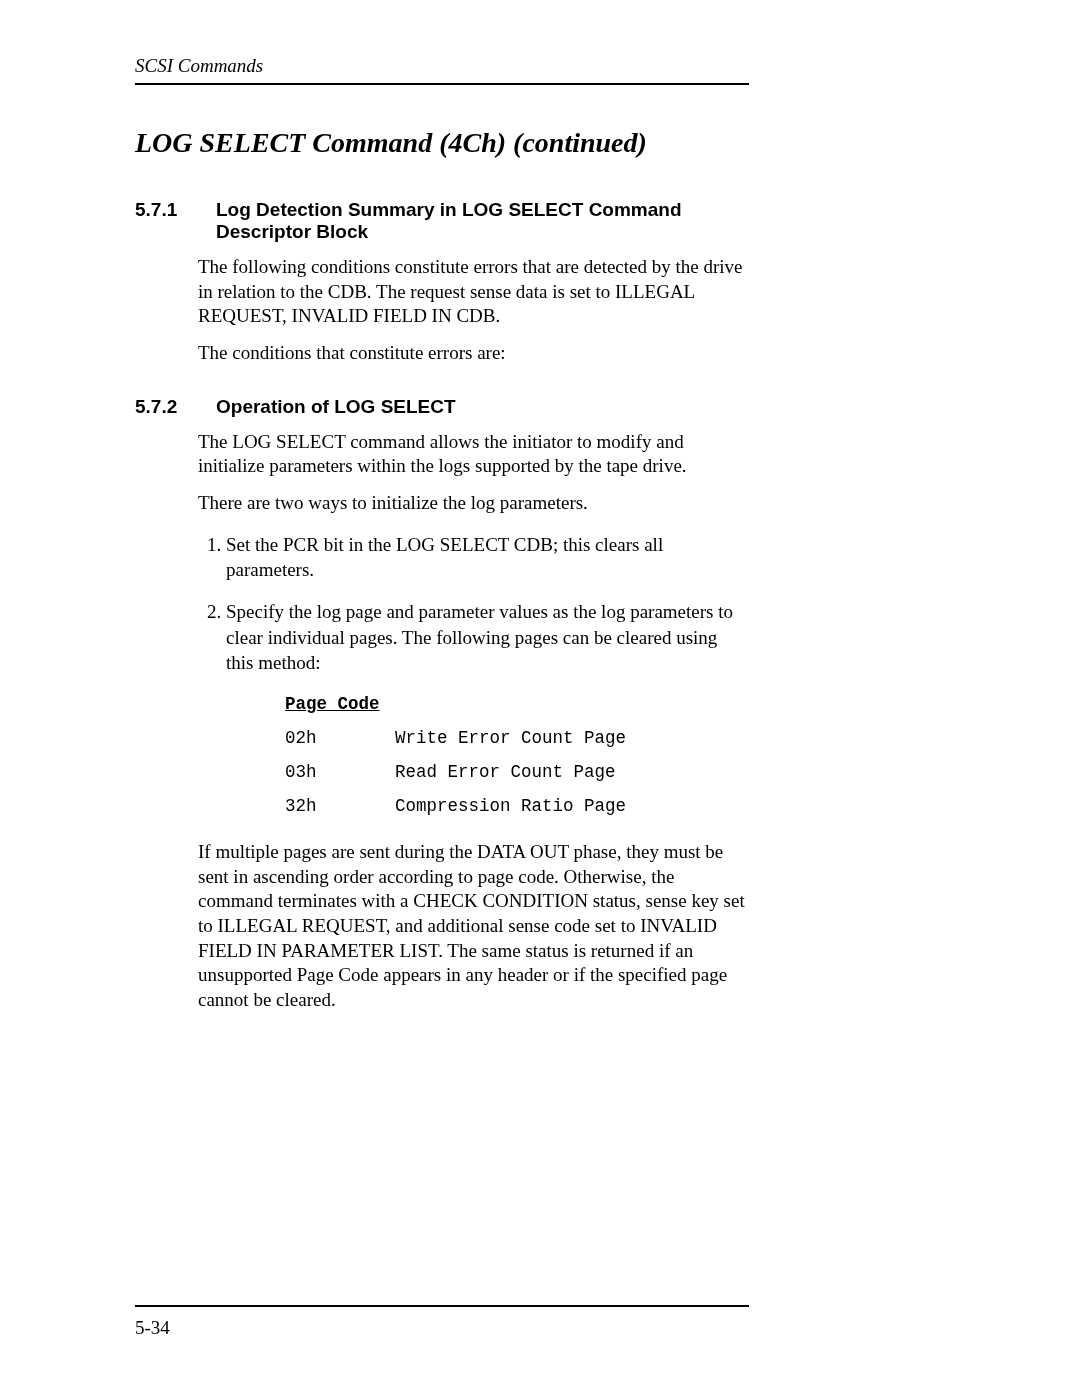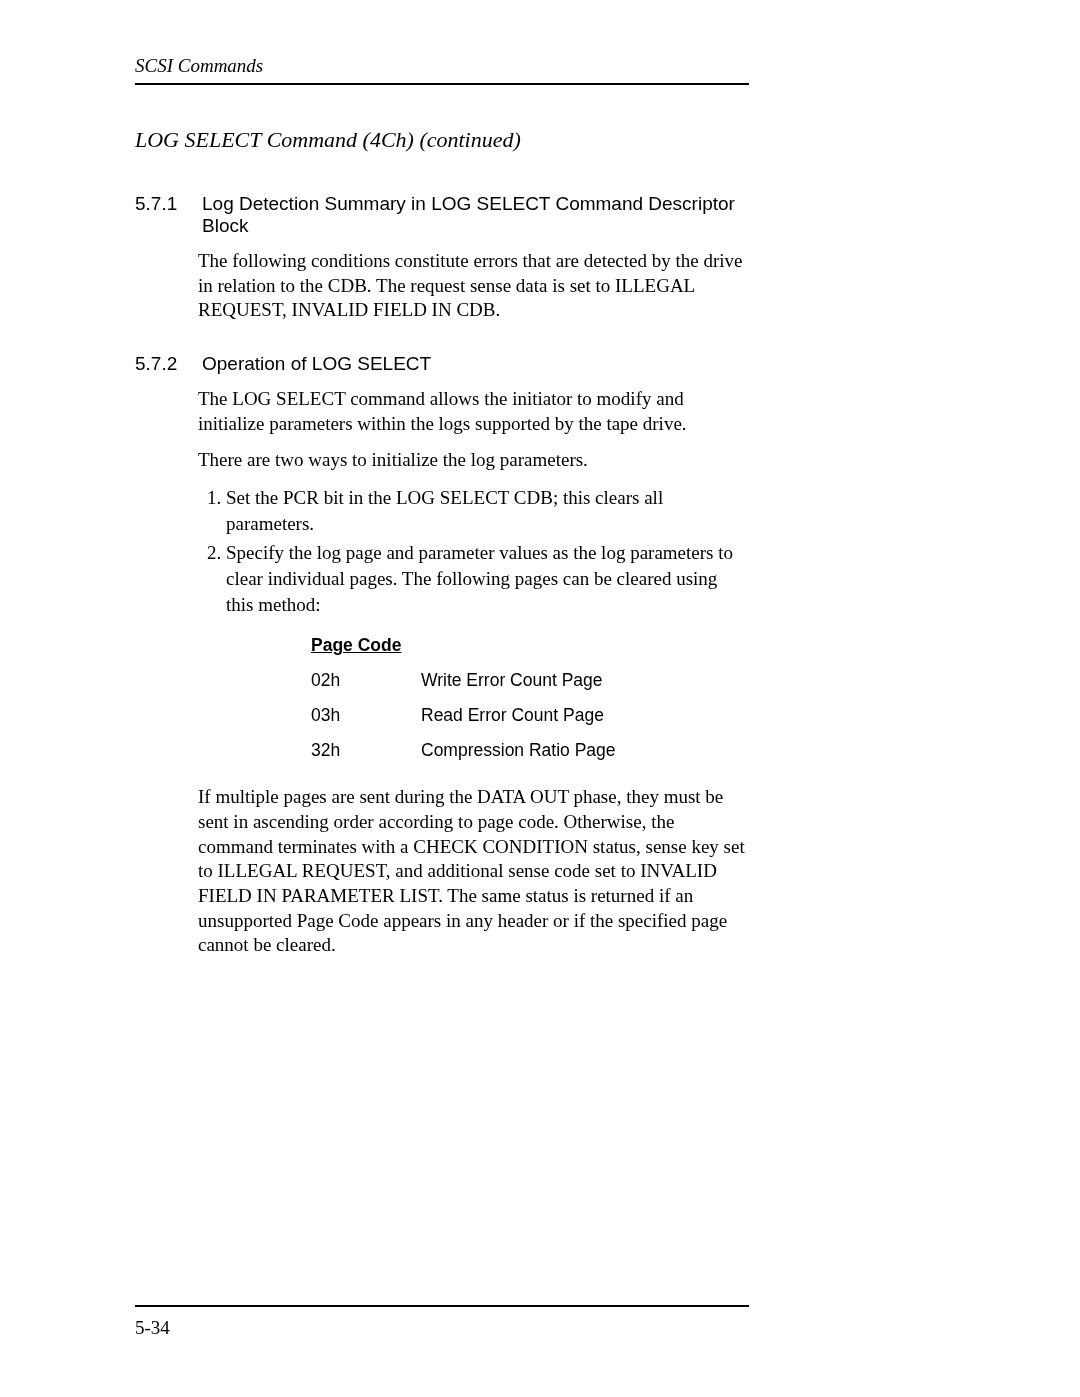--- a/index.html
+++ b/index.html
@@ -20,32 +20,32 @@
       font-style: italic;
       font-size: 19px;
       margin-bottom: 6px;
     }
     .top-rule {
       border-top: 2px solid #000;
       margin-bottom: 42px;
     }
     .chapter-title {
       font-style: italic;
-      font-size: 22px;
-      font-weight: 400;
+      font-size: 28px;
+      font-weight: 700;
       margin-bottom: 40px;
     }
     .section {
       margin-bottom: 30px;
     }
     .section-heading-row {
       display: flex;
-      gap: 22px;
+      gap: 36px;
       font-family: Arial, Helvetica, sans-serif;
-      font-weight: normal;
+      font-weight: bold;
       font-size: 19px;
       margin-bottom: 12px;
       margin-top: 27px;
     }
     .section-number {
       width: 45px;
       flex-shrink: 0;
     }
     .body-text {
       margin-left: 63px;
@@ -66,26 +66,27 @@
       list-style-type: disc;
     }
     .body-text ol {
       margin: 0 0 12px 0;
       padding-left: 28px;
     }
     .body-text ol li {
       font-size: 19px;
       line-height: 1.35;
       margin-bottom: 4px;
+      margin-top: 16px;
     }
     .table-wrap {
-      margin-left: 113px;
+      margin-left: 87px;
       margin-top: 18px;
       margin-bottom: 24px;
-      font-family: Liberation Sans, sans-serif;
+      font-family: Liberation Mono, monospace;
       font-size: 17.5px;
     }
     .table-row {
       display: flex;
       margin-bottom: 14px;
     }
     .table-row.header .cell {
       font-weight: bold;
       text-decoration: underline;
     }
@@ -129,20 +130,21 @@
 
   <div class="chapter-title">LOG SELECT Command  (4Ch)   (continued)</div>
 
   <div class="section">
     <div class="section-heading-row">
       <div class="section-number">5.7.1</div>
       <div class="section-title">Log Detection Summary in LOG SELECT Command Descriptor Block</div>
     </div>
     <div class="body-text">
       <p>The following conditions constitute errors that are detected by the drive in relation to the CDB. The request sense data is set to ILLEGAL REQUEST, INVALID FIELD IN CDB.</p>
+      <p>The conditions that constitute errors are:</p>
     </div>
   </div>
 
   <div class="section">
     <div class="section-heading-row">
       <div class="section-number">5.7.2</div>
       <div class="section-title">Operation of LOG SELECT</div>
     </div>
     <div class="body-text">
       <p>The LOG SELECT command allows the initiator to modify and initialize parameters within the logs supported by the tape drive.</p>

